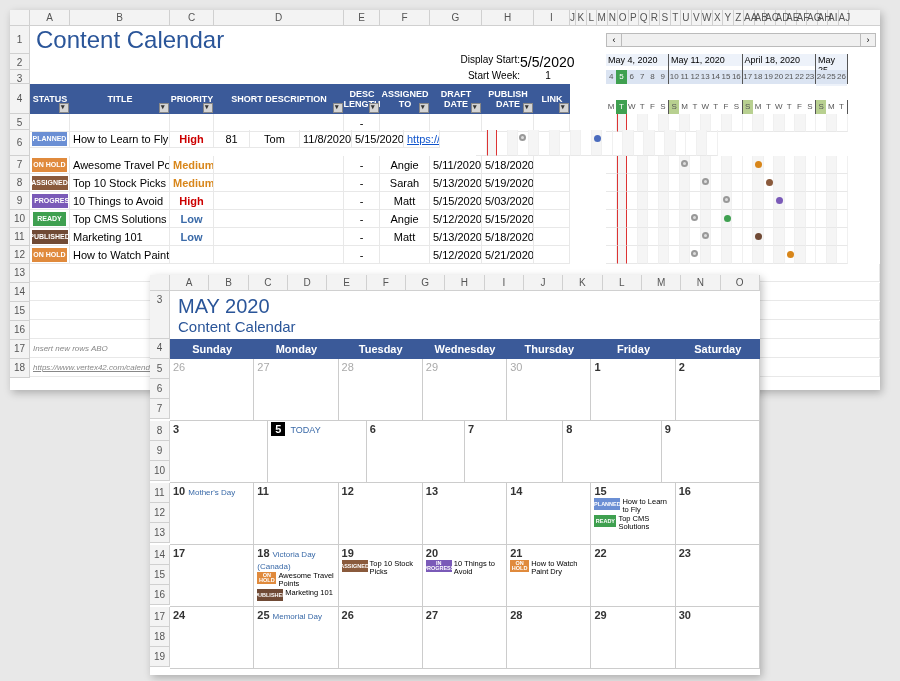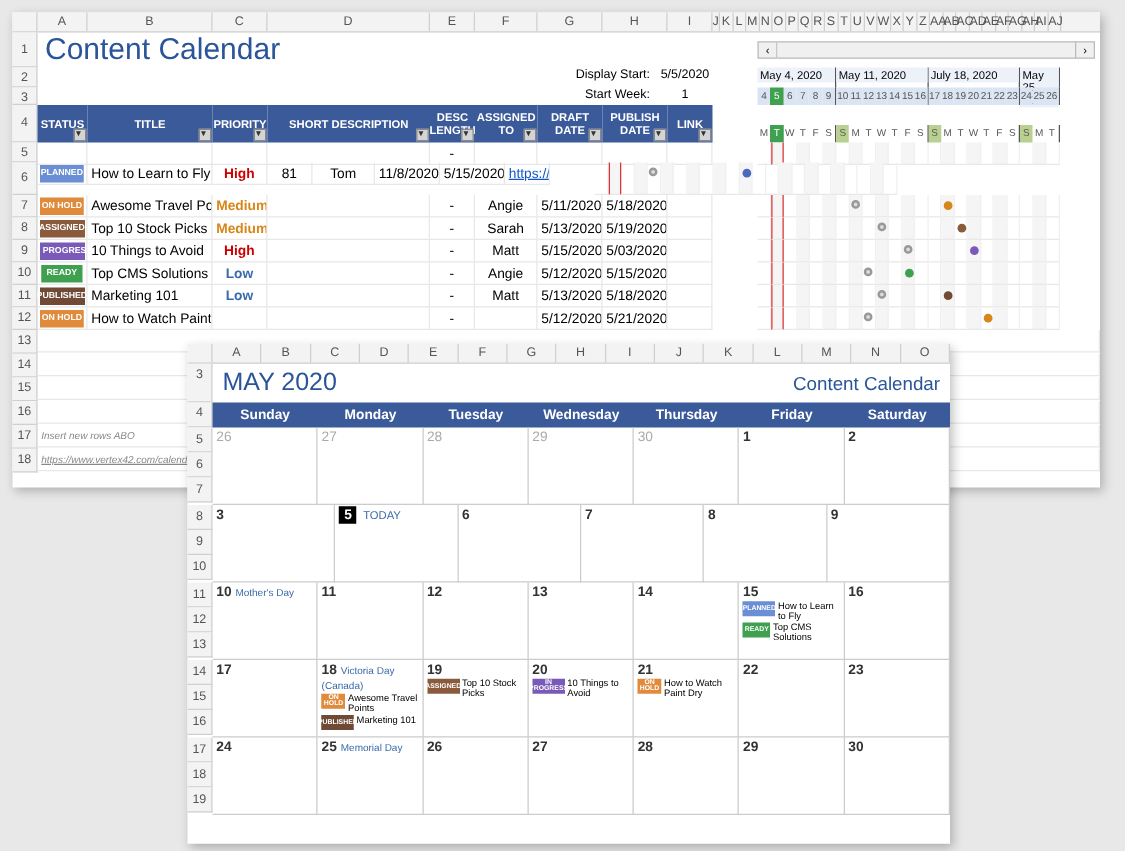--- a/index.html
+++ b/index.html
@@ -54,21 +54,21 @@
 .daylbl.today { background: #3fa050; color: #fff; }
 .daylbl.num { background: #dbe4f2; }
 .daylbl.num.today { background: #3fa050; color: #fff; }
 .daylbl.sun { background: #b8d090; }
 
 .scrollbar { display: flex; align-items: center; }
 .scrollbtn { width: 16px; height: 14px; background: #f0f0f0; border: 1px solid #bbb; text-align: center; font-size: 9px; line-height: 12px; }
 .scrolltrack { flex: 1; height: 14px; background: #f0f0f0; border-top: 1px solid #bbb; border-bottom: 1px solid #bbb; }
 
 
-.calhdr { display: flex; justify-content: space-between; align-items: baseline; padding: 4px 8px; }
+.calhdr { display: flex; justify-content: space-between; align-items: baseline; padding: 4px 8px; flex-direction: column; }
 .dowbar { display: flex; background: #3b5a99; }
 .dowbar div { flex: 1; color: #fff; font-weight: bold; font-size: 11px; text-align: center; padding: 4px 0; }
 .calgrid { display: flex; flex-direction: column; }
 .calrow { display: flex; height: 62px; }
 .calcell { flex: 1; border-right: 1px solid #ccc; border-bottom: 1px solid #ccc; position: relative; padding: 2px 3px; }
 .daynum { font-size: 11px; font-weight: bold; color: #333; }
 .daynum.grey { color: #aaa; font-weight: normal; }
 .daynum.today { background: #000; color: #fff; padding: 1px 4px; }
 .event { font-size: 8px; color: #3a6aa8; }
 .evitem { display: flex; align-items: flex-start; margin-top: 1px; }
@@ -129,31 +129,31 @@
     <div class="scrollbar" style="width:270px">
       <div class="scrollbtn">‹</div>
       <div class="scrolltrack"></div>
       <div class="scrollbtn">›</div>
     </div>
   </div>
       <div class="rowflex" style="height:16px">
     <div class="rownum">2</div>
     <div style="width:400px"></div>
     <div style="width:90px;text-align:right;font-size:10px">Display Start:</div>
-    <div style="width:56px;text-align:center;font-size:10px">5/5/2020</div>
+    <div style="width:56px;font-size:14px">5/5/2020</div>
     <div style="width:30px"></div>
     <div class="weekhdr">
           <div class="weekblk" style="width:63px">
       <div class="weeklabel">May 4, 2020</div>
     </div>
           <div class="weekblk" style="width:73.5px">
       <div class="weeklabel">May 11, 2020</div>
     </div>
           <div class="weekblk" style="width:73.5px">
-      <div class="weeklabel">July 18, 2020</div>
+      <div class="weeklabel">April 18, 2020</div>
     </div>
           <div class="weekblk" style="width:31.5px">
       <div class="weeklabel">May 25, 2020</div>
     </div>
         </div>
   </div>
       <div class="rowflex" style="height:14px">
     <div class="rownum">3</div>
     <div style="width:400px"></div>
     <div style="width:90px;text-align:right;font-size:10px">Start Week:</div>

